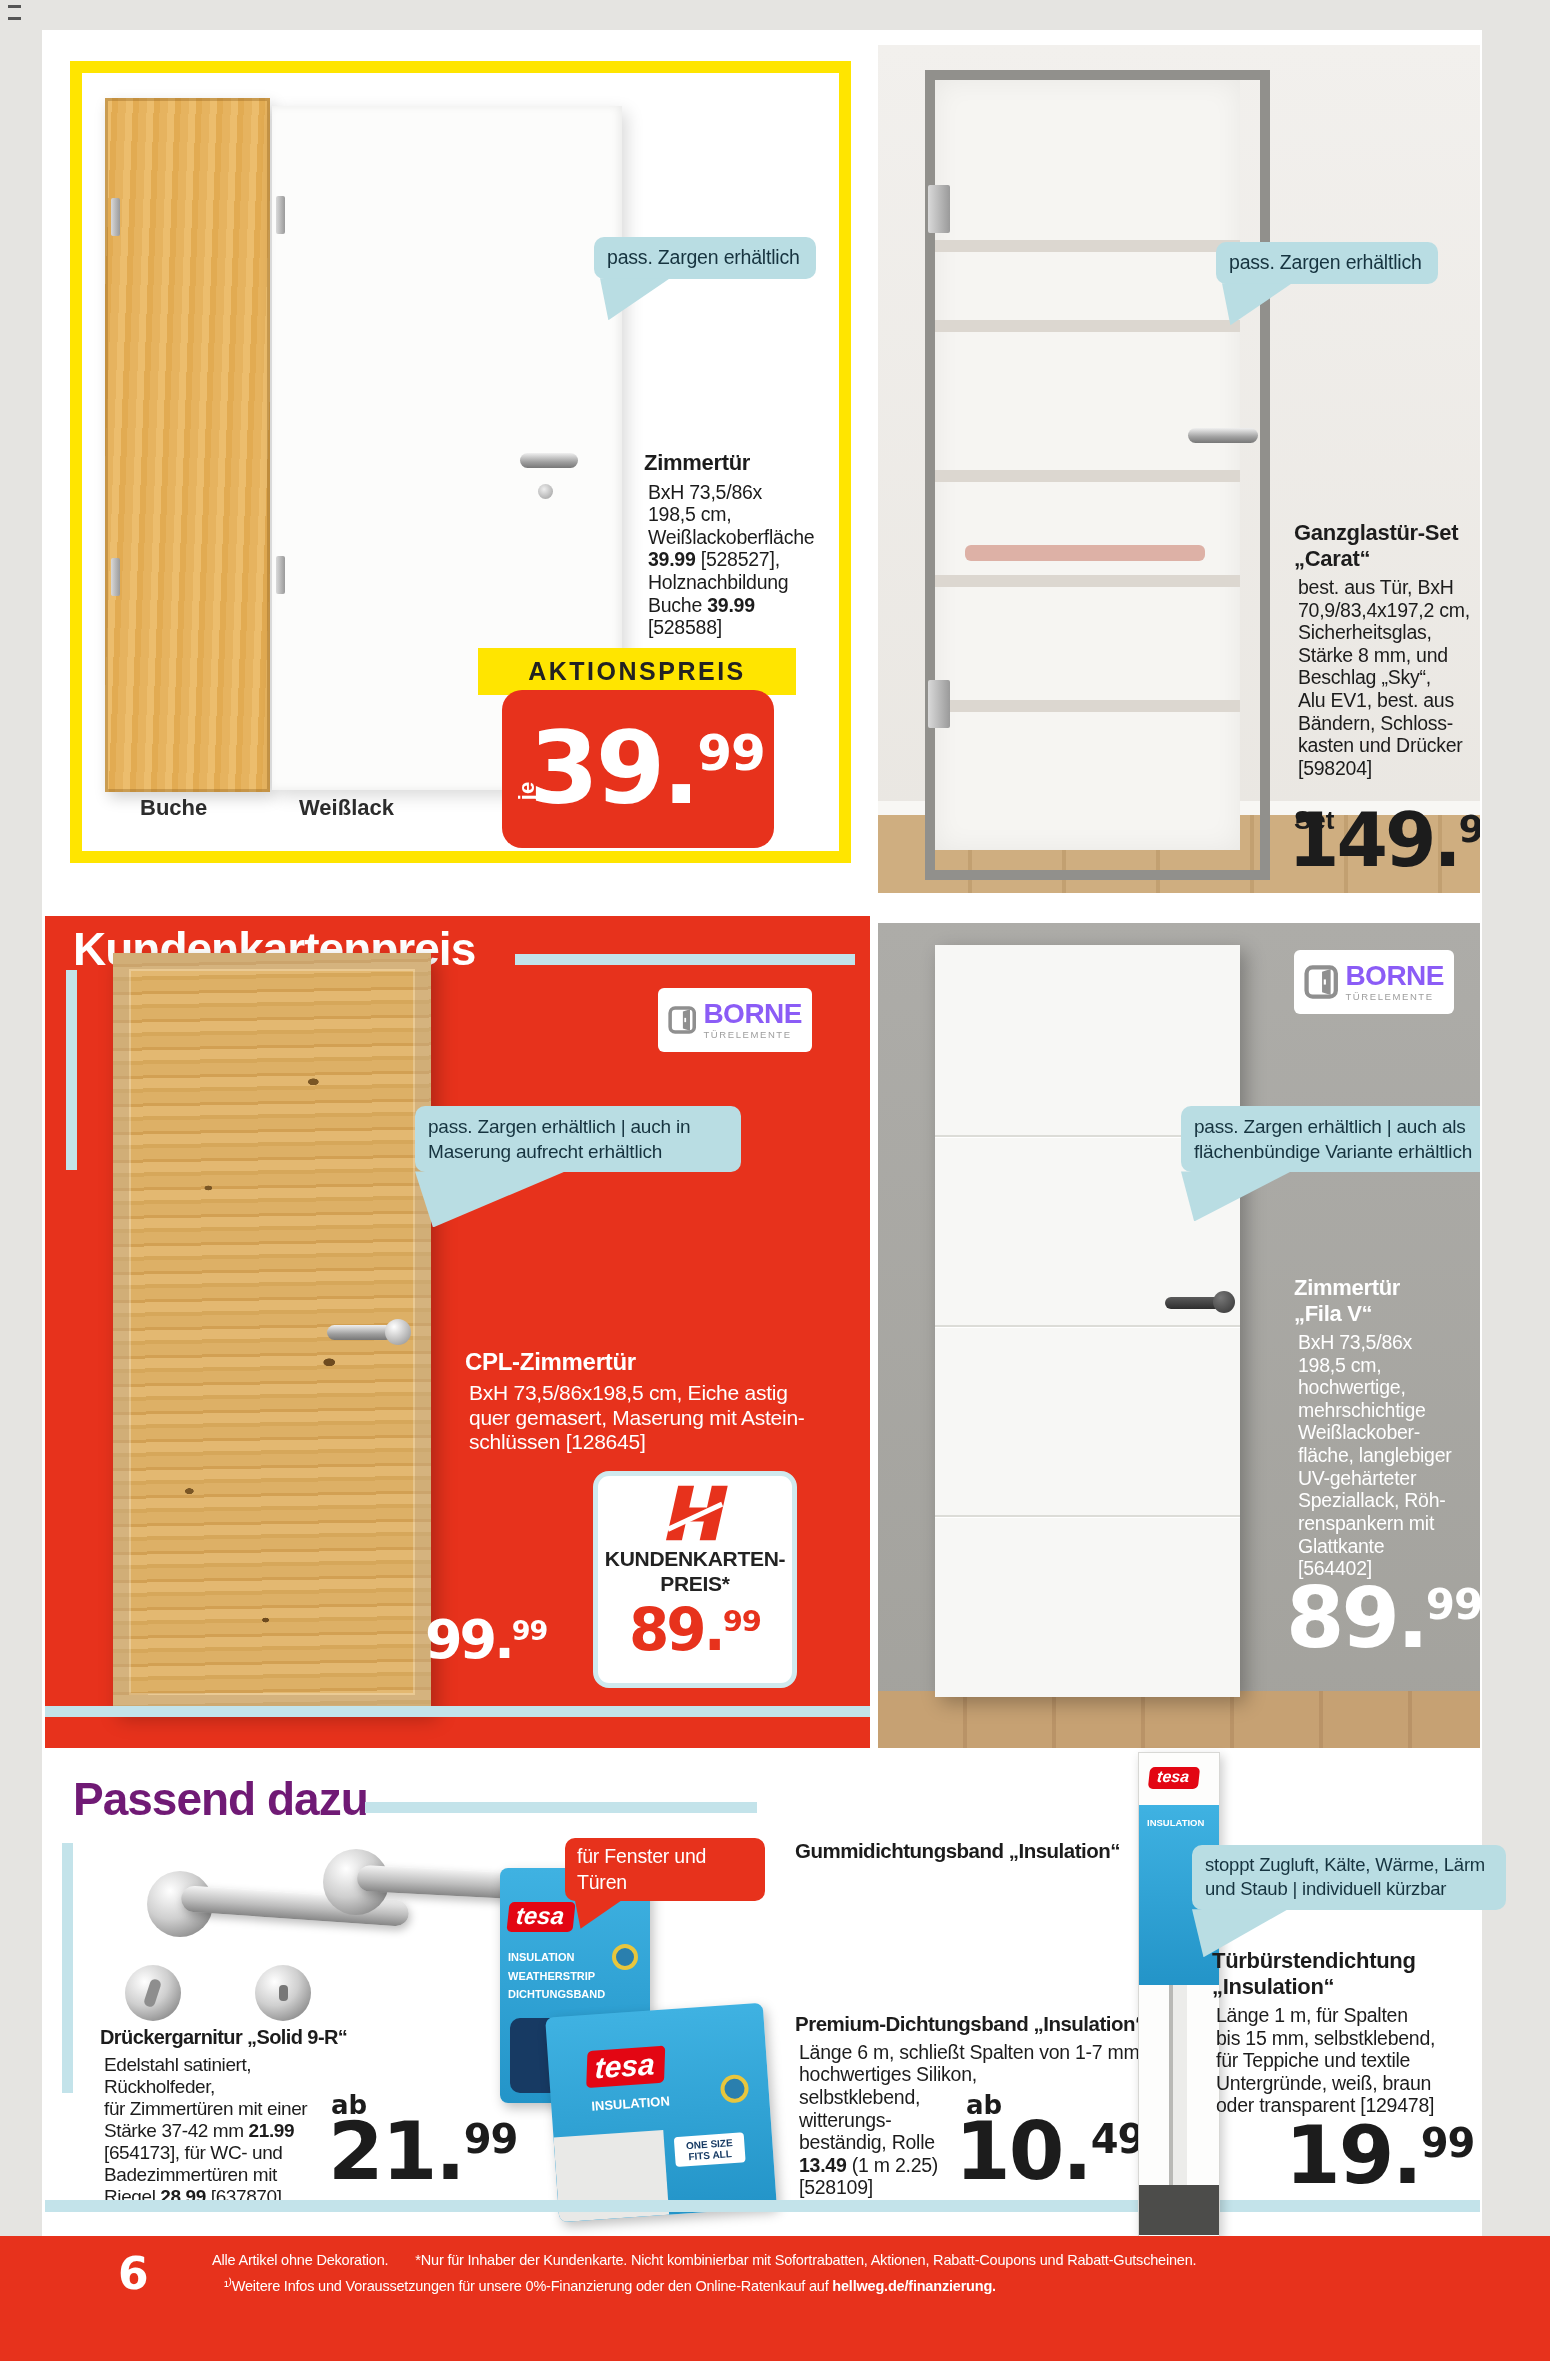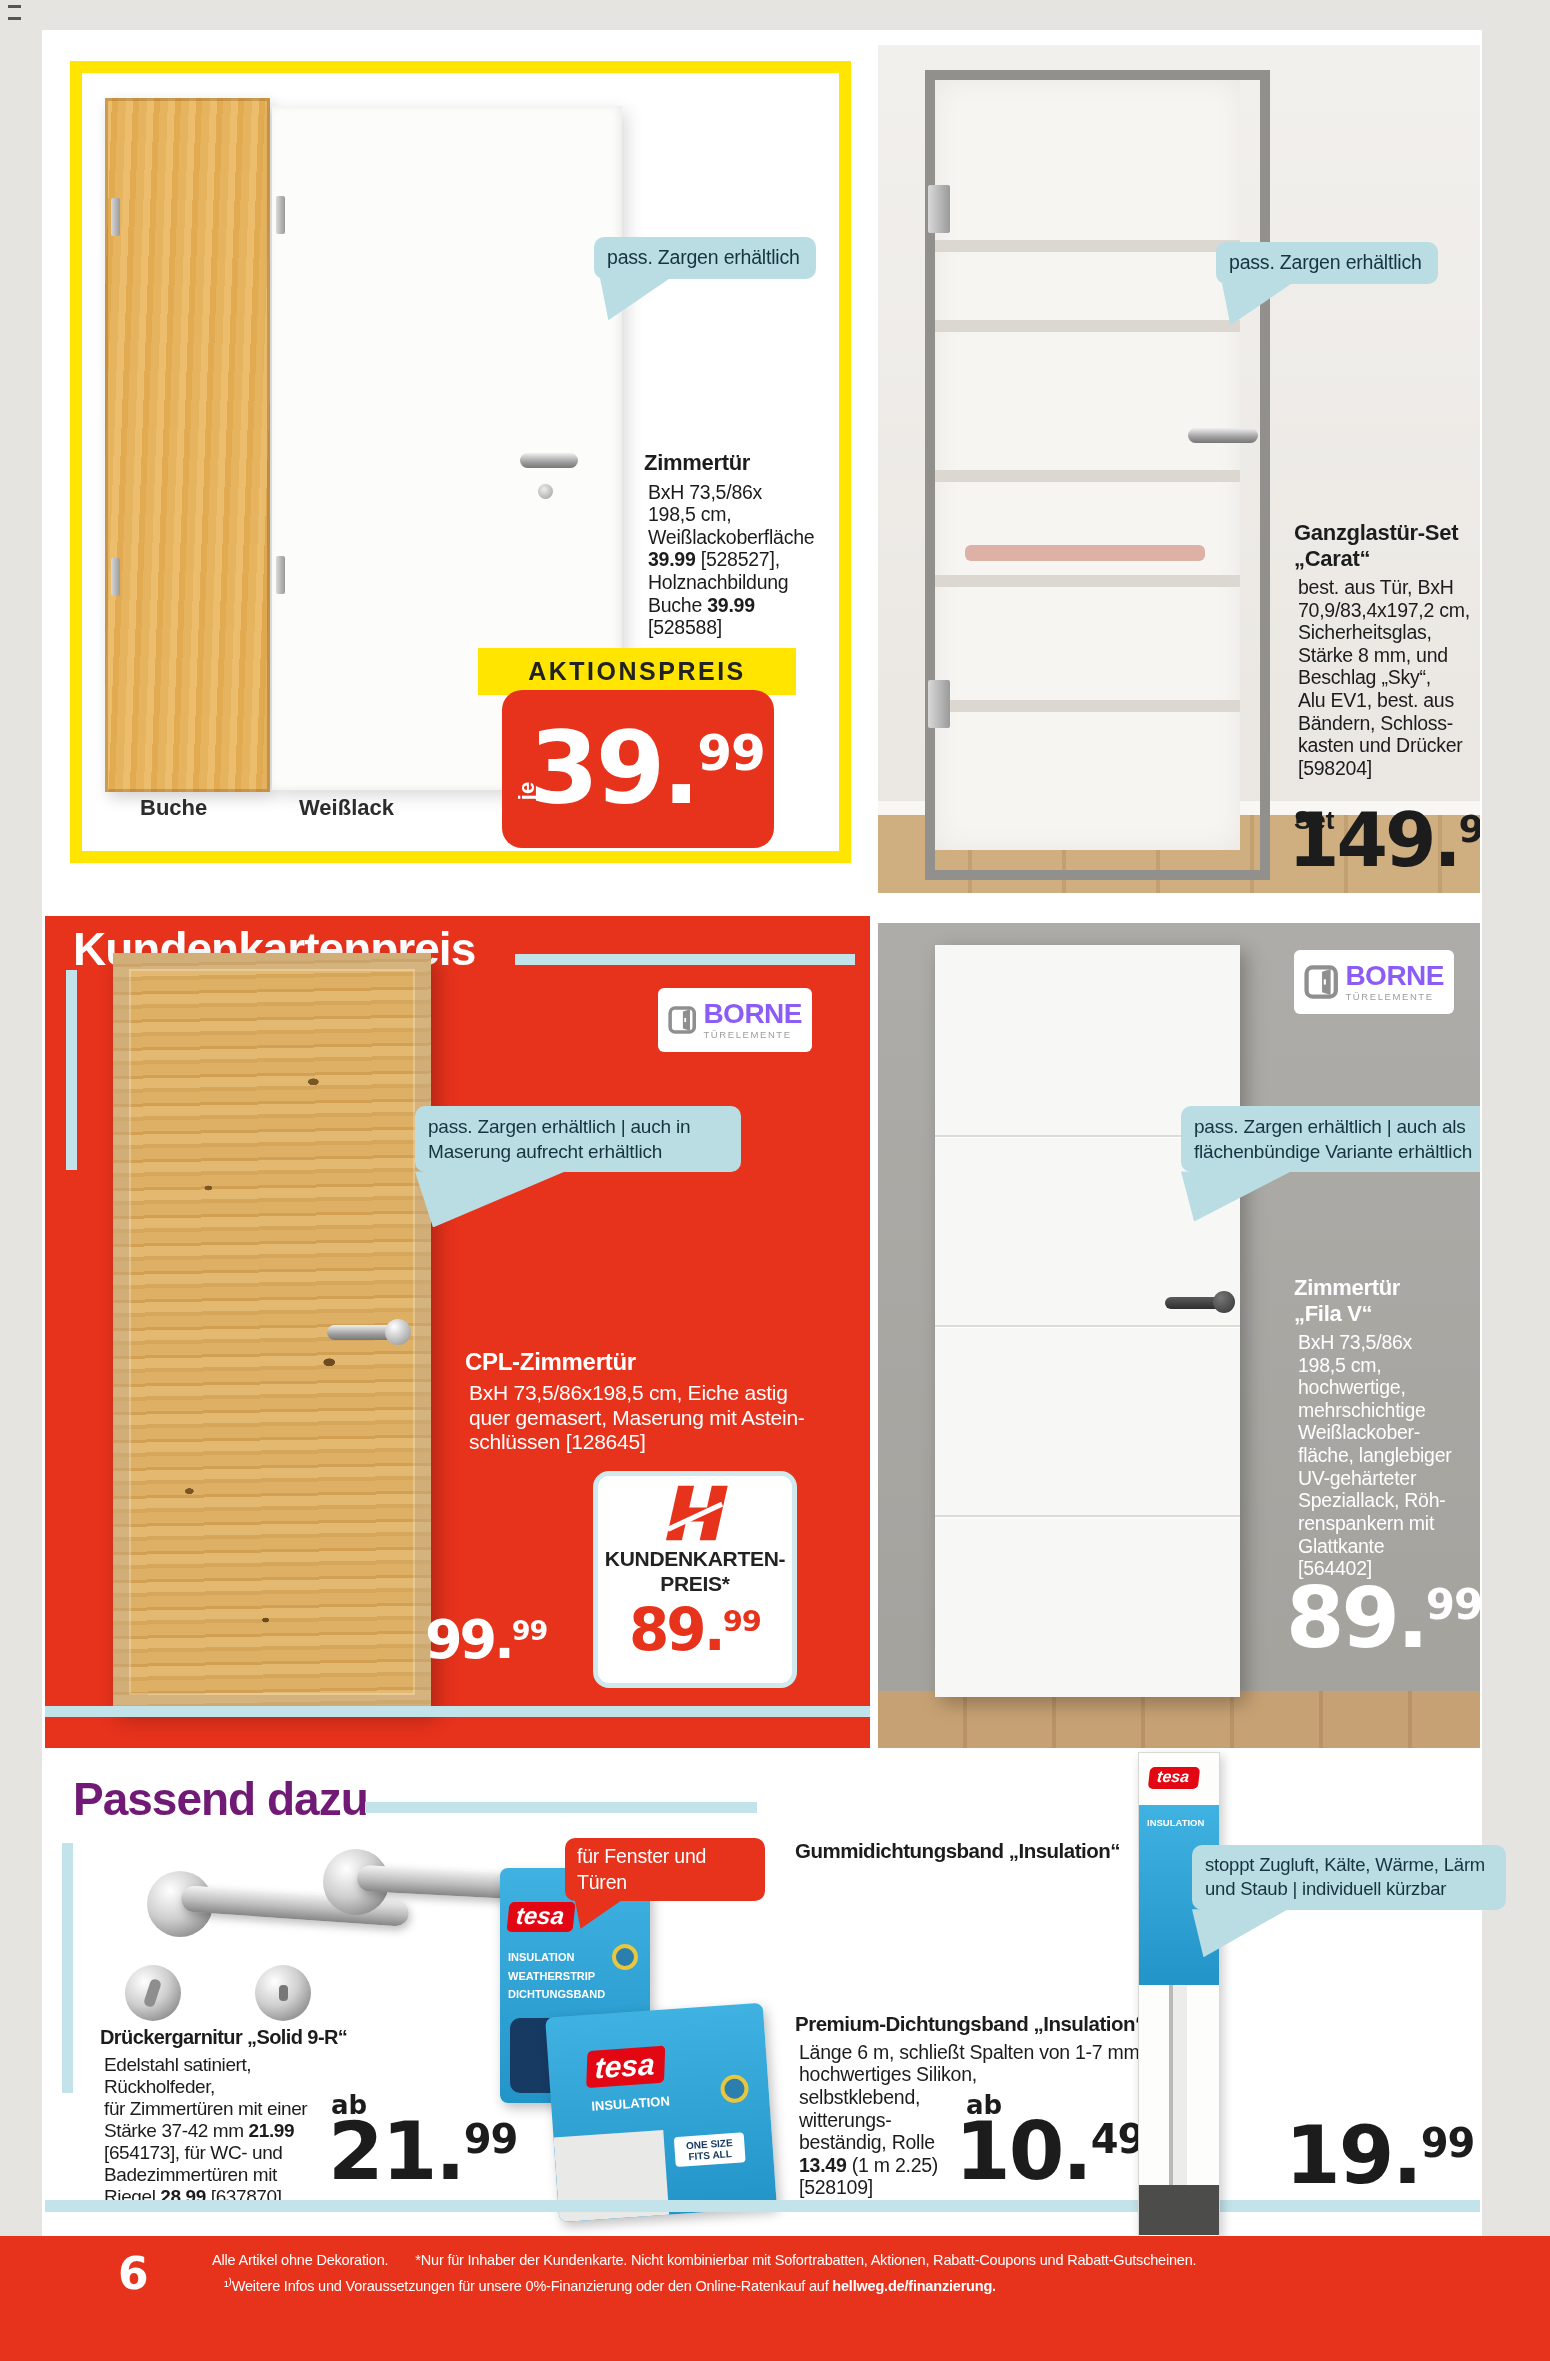--- a/index.html
+++ b/index.html
@@ -323,20 +323,29 @@
     <div class="abs" style="left:30px;top:232px;width:14px;height:200px;background:#ececea;border-left:4px solid #b9b9b6;"></div>
     <div class="abs" style="left:0;top:432px;width:100%;height:50px;background:#4c4c4a;"></div>
   </div>
 
   <div class="bubble" style="left:1192px;top:1845px;width:288px;font-size:18.5px;">
     <span class="btext">stoppt Zugluft, Kälte, Wärme, Lärm
 und Staub | individuell kürzbar</span>
     <i class="tail" style="left:0;width:96px;height:48px;"></i>
   </div>
 
+  <div class="abs" style="left:1212px;top:1948px;width:268px;">
+    <p class="ptitle" style="font-size:22px;">Türbürstendichtung
+„Insulation“</p>
+    <p class="desc" style="font-size:19.5px;">Länge 1 m, für Spalten
+bis 15 mm, selbstklebend,
+für Teppiche und textile
+Untergründe, weiß, braun
+oder transparent [129478]</p>
+  </div>
   <div class="price abs" style="left:1285px;top:2120px;font-size:80px;letter-spacing:-2px;"><span>19.</span><span class="c">99</span></div>
 
   <footer class="footer">
     <div class="abs" style="left:118px;top:12px;font-weight:bold;font-size:44px;font-family:'DejaVu Sans',sans-serif;">6</div>
     <div class="fnote" style="left:212px;top:16px;">
       <span>Alle Artikel ohne Dekoration.</span><span style="display:inline-block;margin-left:27px;">*Nur für Inhaber der Kundenkarte. Nicht kombinierbar mit Sofortrabatten, Aktionen, Rabatt-Coupons und Rabatt-Gutscheinen.</span>
     </div>
     <div class="fnote" style="left:224px;top:42px;">
       <span>¹⁾Weitere Infos und Voraussetzungen für unsere 0%-Finanzierung oder den Online-Ratenkauf auf </span><b>hellweg.de/finanzierung.</b>
     </div>

